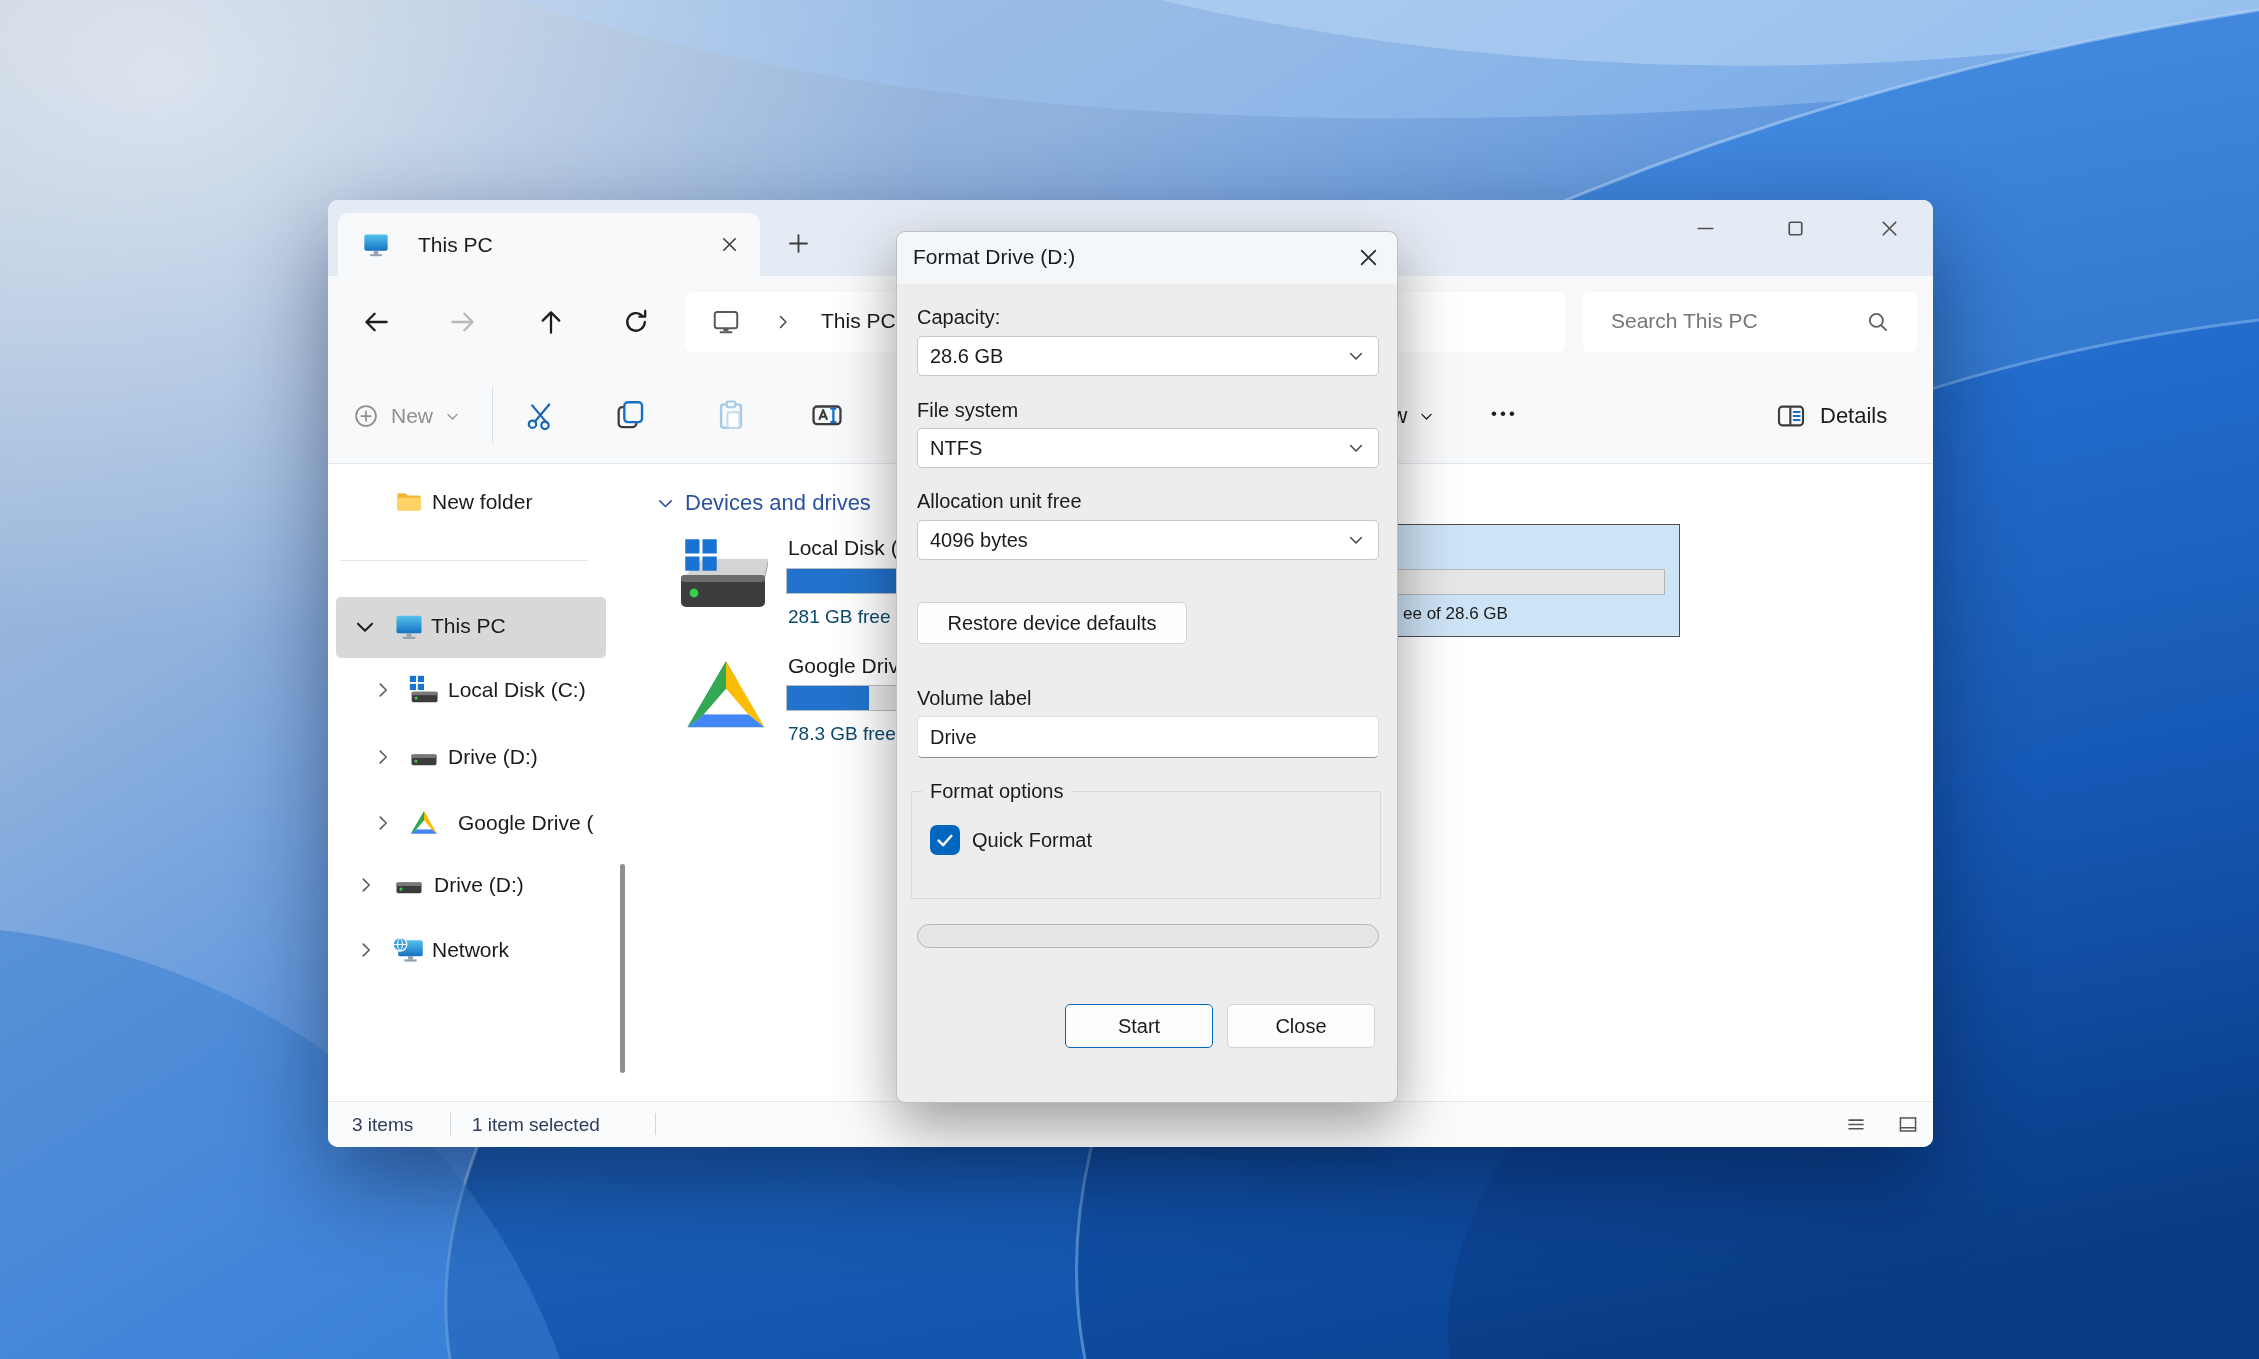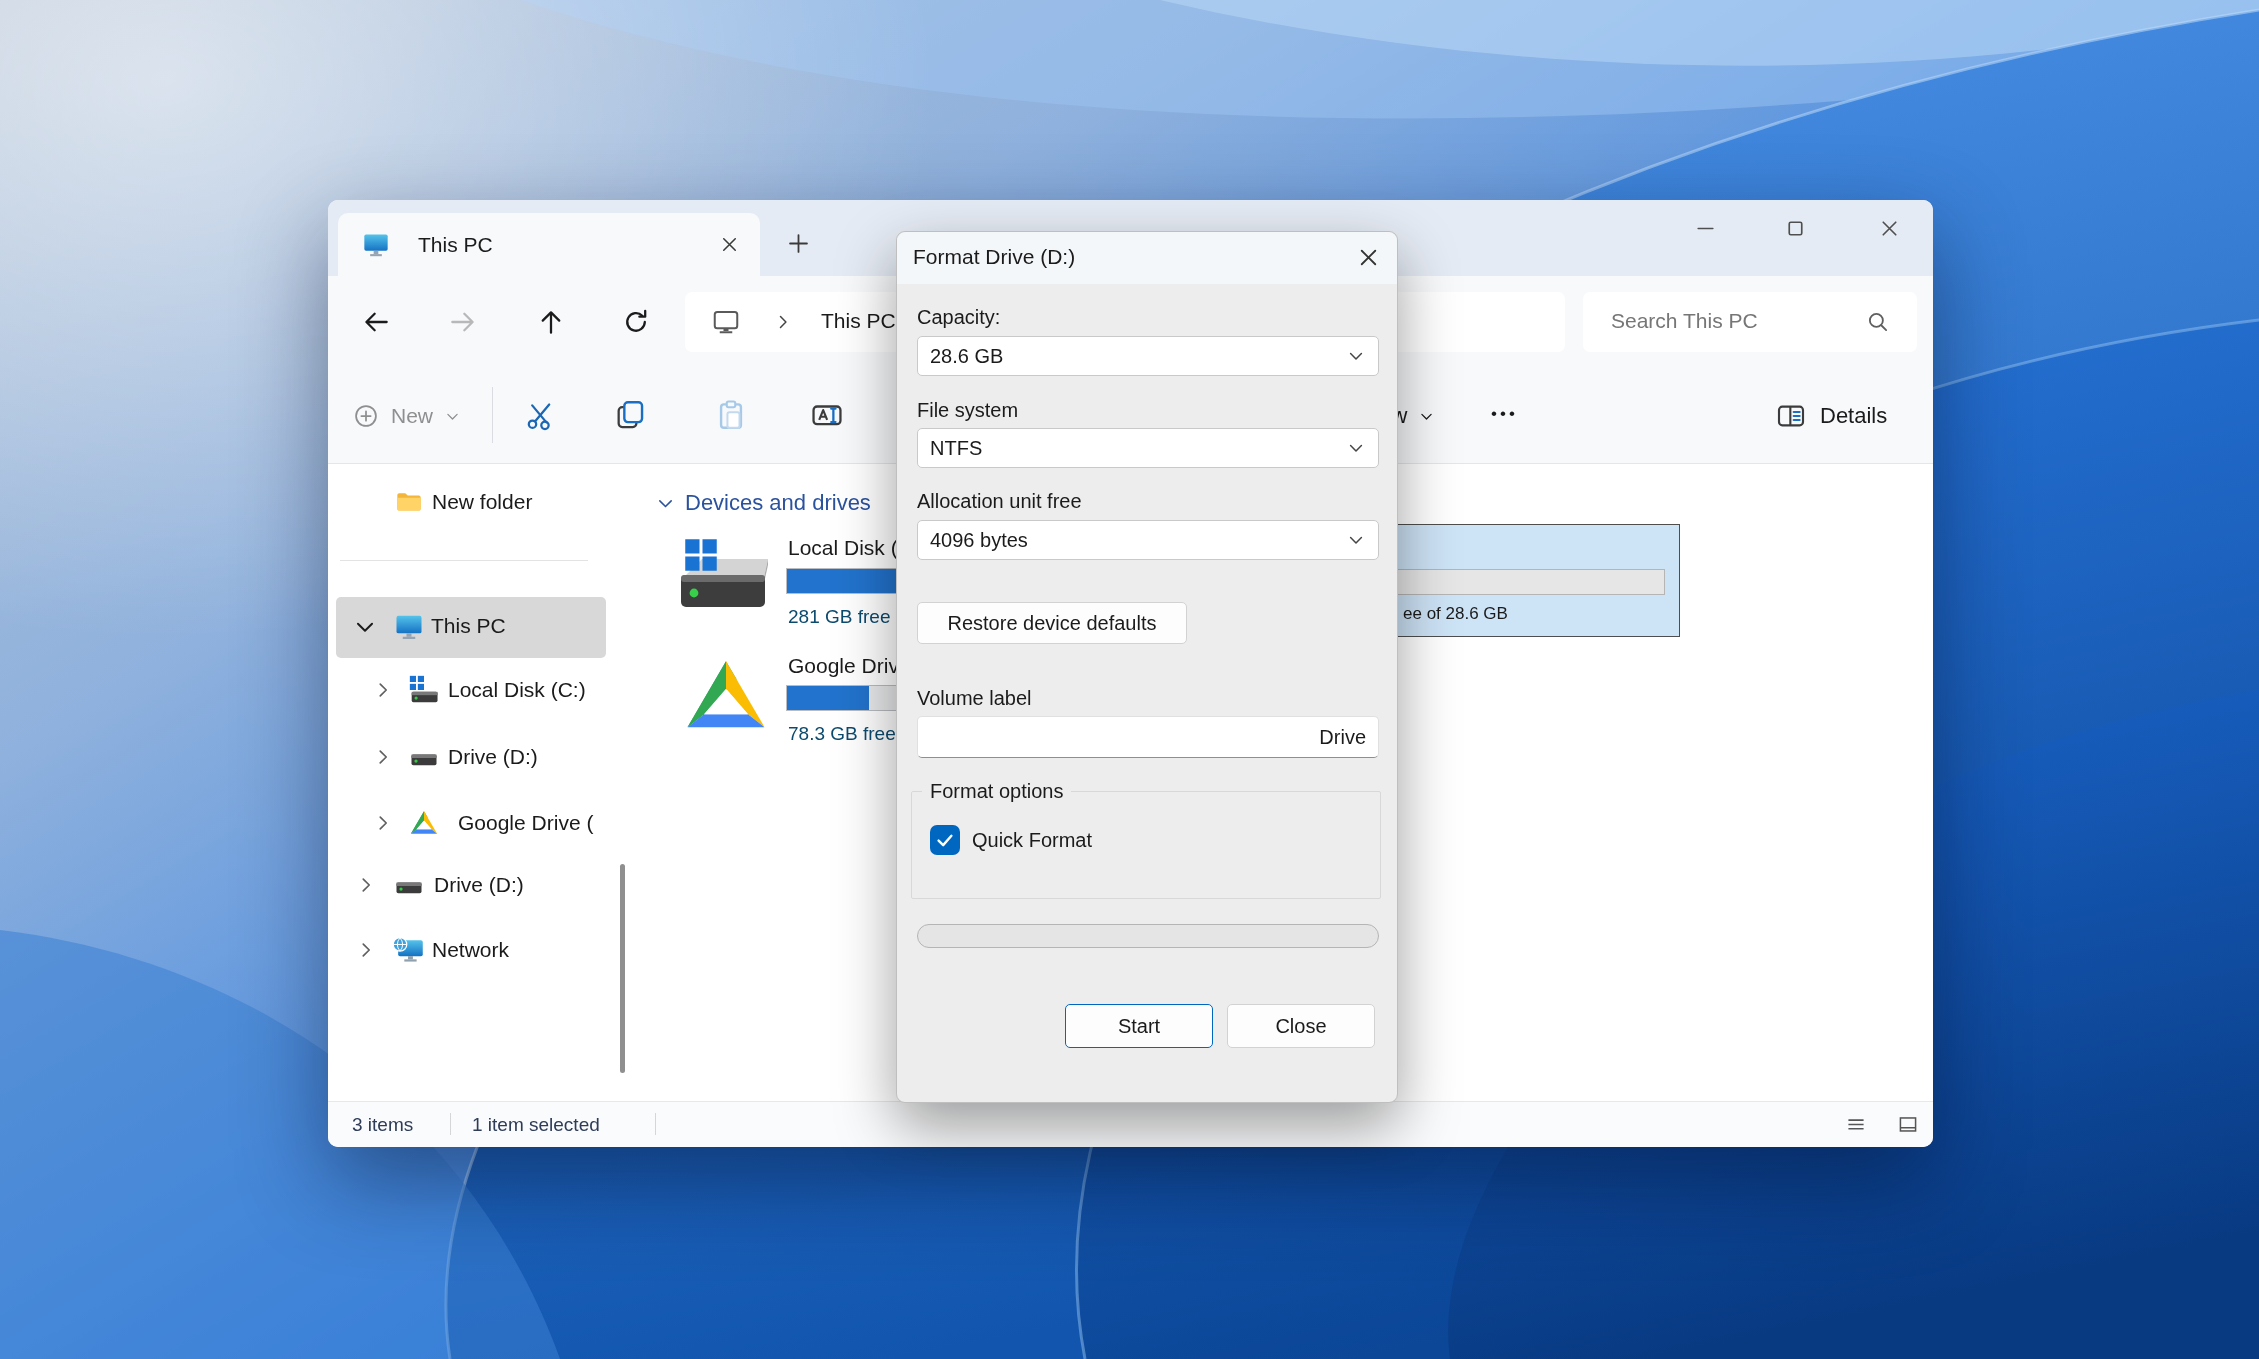--- a/index.html
+++ b/index.html
@@ -497,21 +497,21 @@
       <svg class="ic" width="20" height="20" style="color:#454545">
           <use href="#chev-d"></use>
         </svg>
     </div>
 
     <div class="abs wbtn" style="left:20px;top:370px;width:270px;height:42px">
       <span>Restore device defaults</span>
     </div>
 
     <span class="abs dl nowrap" style="left:20px;top:455px">Volume label</span>
-    <input class="abs vinput" type="text" style="left: 20px; top: 484px; text-align: right;" value="Drive">
+    <input class="abs vinput" type="text" style="left: 20px; top: 484px;" value="Drive">
 
     <fieldset class="fopts">
       <legend>Format options</legend>
       <div class="abs flexc" style="left:18px;top:22px;gap:12px">
         <div class="cb checked">
           <svg class="ic" width="22" height="22">
               <use href="#check"></use>
             </svg>
         </div>
         <span class="dl">Quick Format</span>

